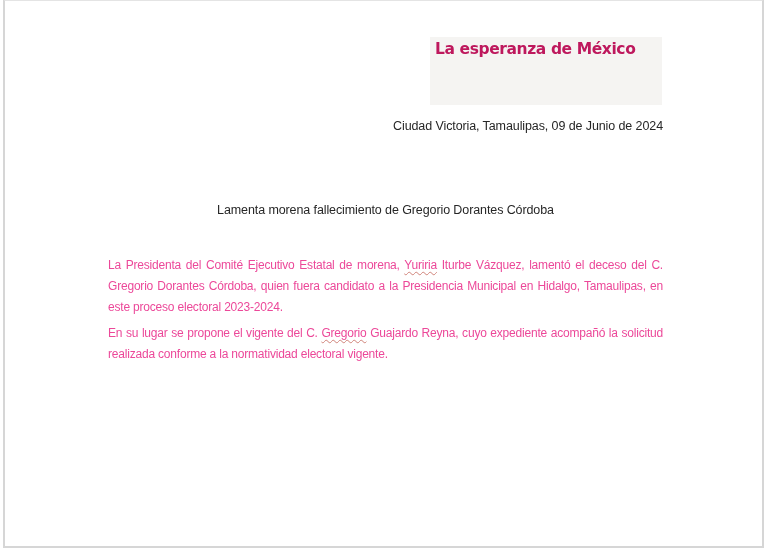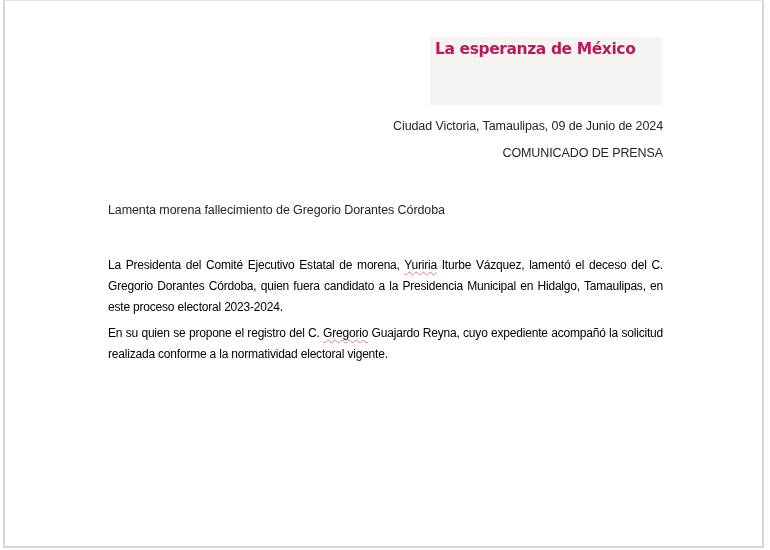--- a/index.html
+++ b/index.html
@@ -76,38 +76,38 @@
     text-align: right;
     font-size: 12.5px;
     letter-spacing: -0.1px;
     color: #262626;
   }
   .doc-title {
     position: absolute;
     top: 203px;
     left: 108px;
     width: 555px;
-    text-align: left;
+    text-align: center;
     font-size: 12.5px;
     letter-spacing: -0.1px;
     color: #262626;
   }
   .body-text {
     position: absolute;
     top: 255px;
     left: 108px;
     width: 555px;
   }
   .para {
     margin: 0 0 5px 0;
     font-size: 12px;
     letter-spacing: -0.2px;
     line-height: 21px;
     text-align: justify;
-    color: #000000;
+    color: #ec4899;
   }
   .misspelled {
     text-decoration-line: underline;
     text-decoration-style: wavy;
     text-decoration-color: #d08379;
     text-decoration-thickness: 1px;
     text-underline-offset: 2px;
   }
 </style>
 </head>
@@ -115,21 +115,20 @@
 
 <div class="canvas">
   <div class="page-frame"></div>
 
   <div class="logo-box">
     <div class="tagline">La esperanza de México</div>
   </div>
 
   <div class="dateline">Ciudad Victoria, Tamaulipas, 09 de Junio de 2024</div>
 
-  <div class="kicker">COMUNICADO DE PRENSA</div>
 
   <div class="doc-title">Lamenta morena fallecimiento de Gregorio Dorantes Córdoba</div>
 
   <div class="body-text" id="body-paragraphs">
       <p class="para"><span>La Presidenta del Comité Ejecutivo Estatal de morena, </span><span class="misspelled">Yuriria</span><span> Iturbe Vázquez, lamentó el deceso del C. Gregorio Dorantes Córdoba, quien fuera candidato a la Presidencia Municipal en Hidalgo, Tamaulipas, en este proceso electoral 2023-2024.</span></p>
-      <p class="para"><span>En su quien se propone el registro del C. </span><span class="misspelled">Gregorio</span><span> Guajardo Reyna, cuyo expediente acompañó la solicitud realizada conforme a la normatividad electoral vigente.</span></p>
+      <p class="para"><span>En su lugar se propone el vigente del C. </span><span class="misspelled">Gregorio</span><span> Guajardo Reyna, cuyo expediente acompañó la solicitud realizada conforme a la normatividad electoral vigente.</span></p>
     </div>
 </div>
 
 </body></html>

